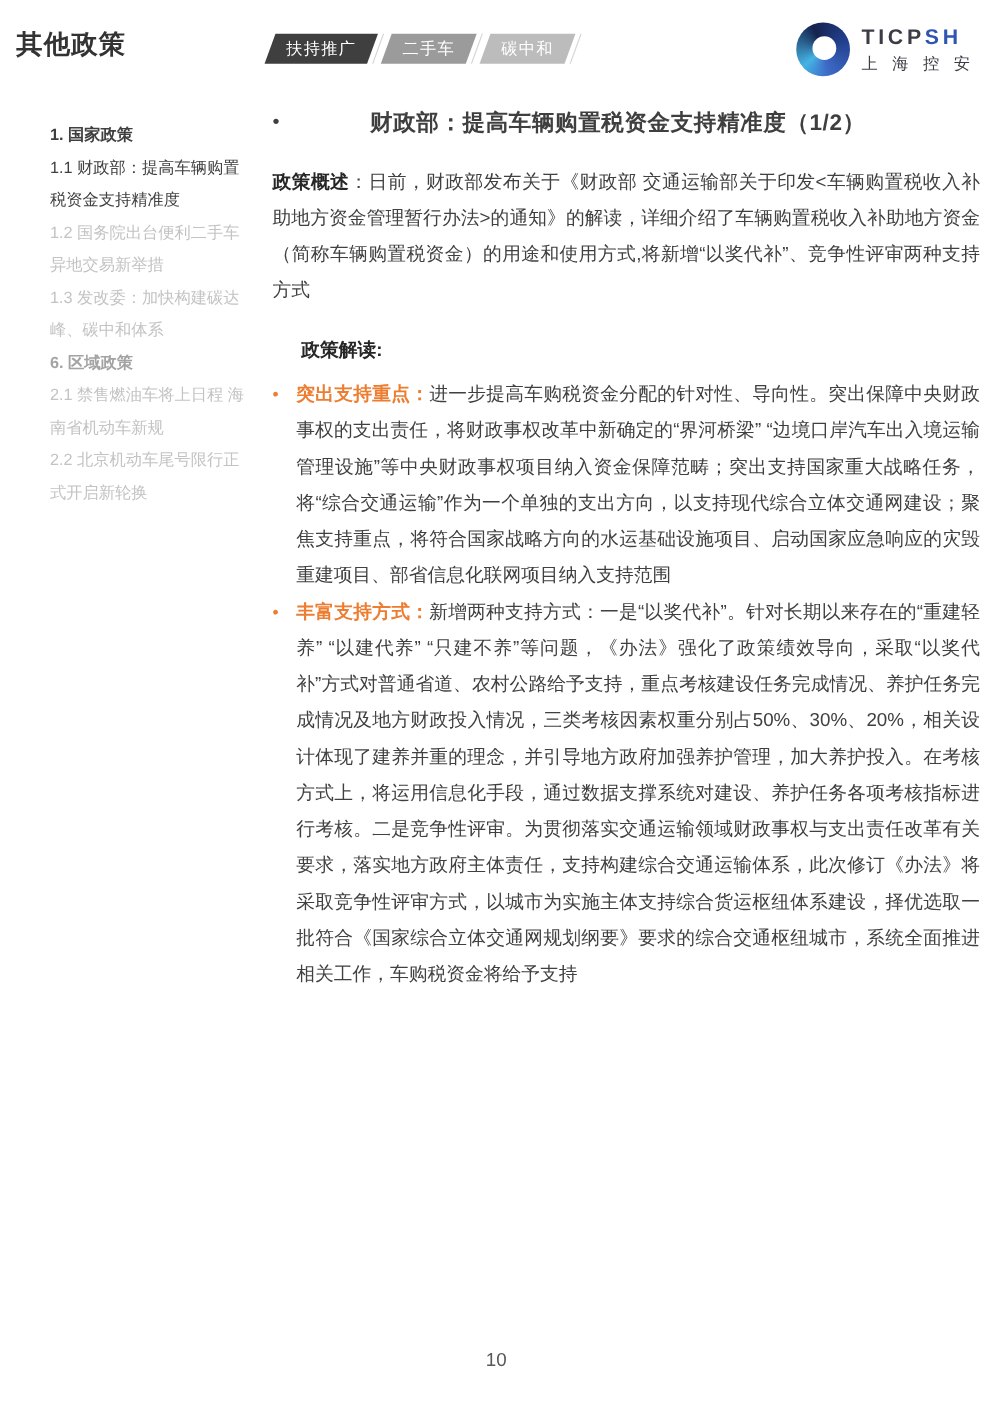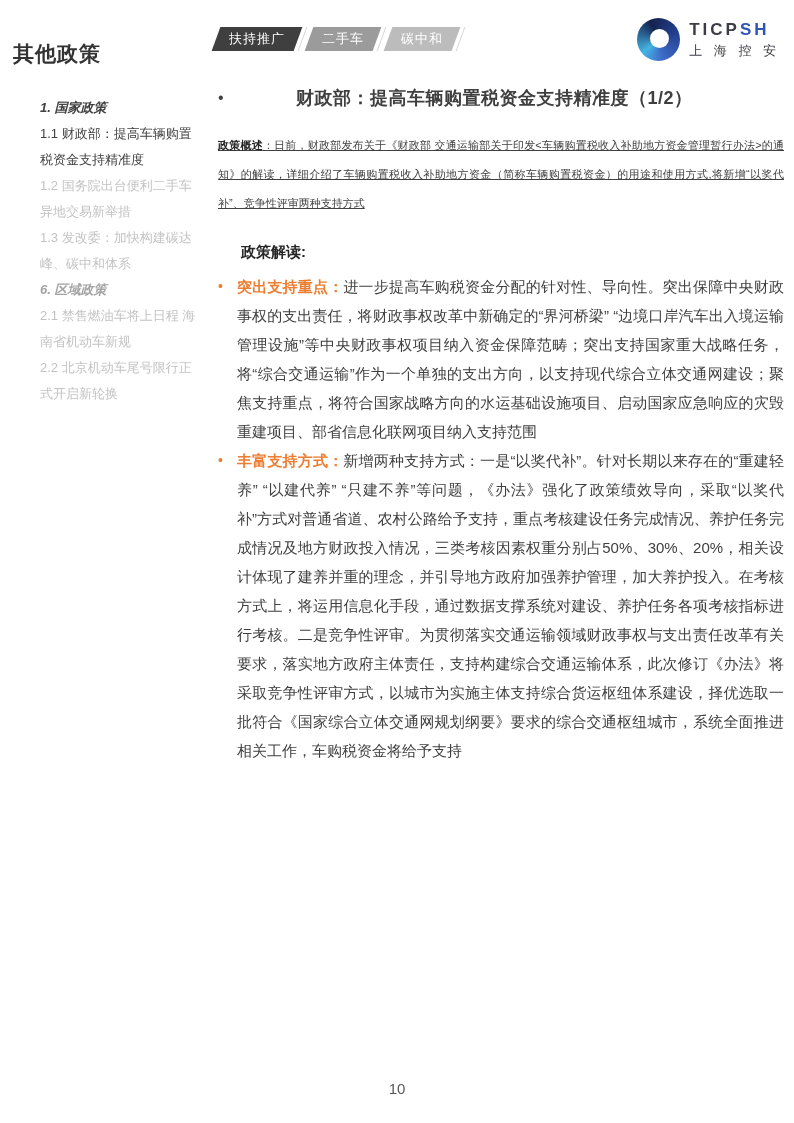--- a/index.html
+++ b/index.html
@@ -8,21 +8,21 @@
     font-family: "Liberation Sans", "DejaVu Sans", sans-serif;
     width: 794px; height: 1123px;
     position: relative;
     color: #404040;
     overflow: hidden;
   }
   .page { position: relative; width: 794px; height: 1123px; background: #fff; }
 
   
   .page-title {
-    position: absolute; left: 13px; top: 40px;
+    position: absolute; left: 13px; top: 21px;
     font-size: 21px; font-weight: bold; color: #333333;
     letter-spacing: 1px;
   }
   .tags {
     position: absolute; left: 216px; top: 27px;
     display: flex; align-items: center;
   }
   .tag {
     position: relative;
     transform: skewX(-20deg);
@@ -59,39 +59,38 @@
   }
   .logo-brand .accent { color: #2f55b0; }
   .logo-sub { font-size: 13px; color: #3c3c46; letter-spacing: 4px; margin-top: 2px; }
 
   
   .sidebar {
     position: absolute; left: 40px; top: 95px; width: 160px;
     font-size: 13px; line-height: 26px;
   }
   .nav-item { cursor: pointer; }
-  .nav-item.section { font-weight: bold; font-style: italic; }
+  .nav-item.section { font-weight: bold; }
   .nav-item.dark   { color: #404040; }
   .nav-item.gray   { color: #a3a3a3; }
   .nav-item.light  { color: #c3c3c3; }
 
   
   .main { position: absolute; left: 218px; top: 85px; width: 566px; }
   .title-row { display: flex; align-items: flex-start; }
   .title-bullet { font-size: 16px; color: #3f3f3f; width: 30px; line-height: 26px; }
   .section-title {
     font-size: 18px; font-weight: bold; color: #3f3f3f; line-height: 26px;
     letter-spacing: 0.5px;
     margin-left: 48px;
   }
   .overview {
     margin-top: 20px;
-    font-size: 11px; line-height: 29px; color: #404040;
+    font-size: 15px; line-height: 29px; color: #404040;
     text-align: justify;
-    text-decoration: underline;
   }
   .overview .lab, .interp { font-weight: bold; color: #262626; }
   .interp { margin-top: 19px; font-size: 15px; line-height: 29px; margin-left: 23px; }
   .points { list-style: none; margin-top: 6px; }
   .point { display: flex; font-size: 15px; line-height: 29px; }
   .pt-bullet { width: 19px; flex: 0 0 19px; color: #ED7D31; font-size: 14px; }
   .pt-body { flex: 1; text-align: justify; color: #404040; }
   .pt-body .hl { font-weight: bold; color: #ED7D31; }
 
   

